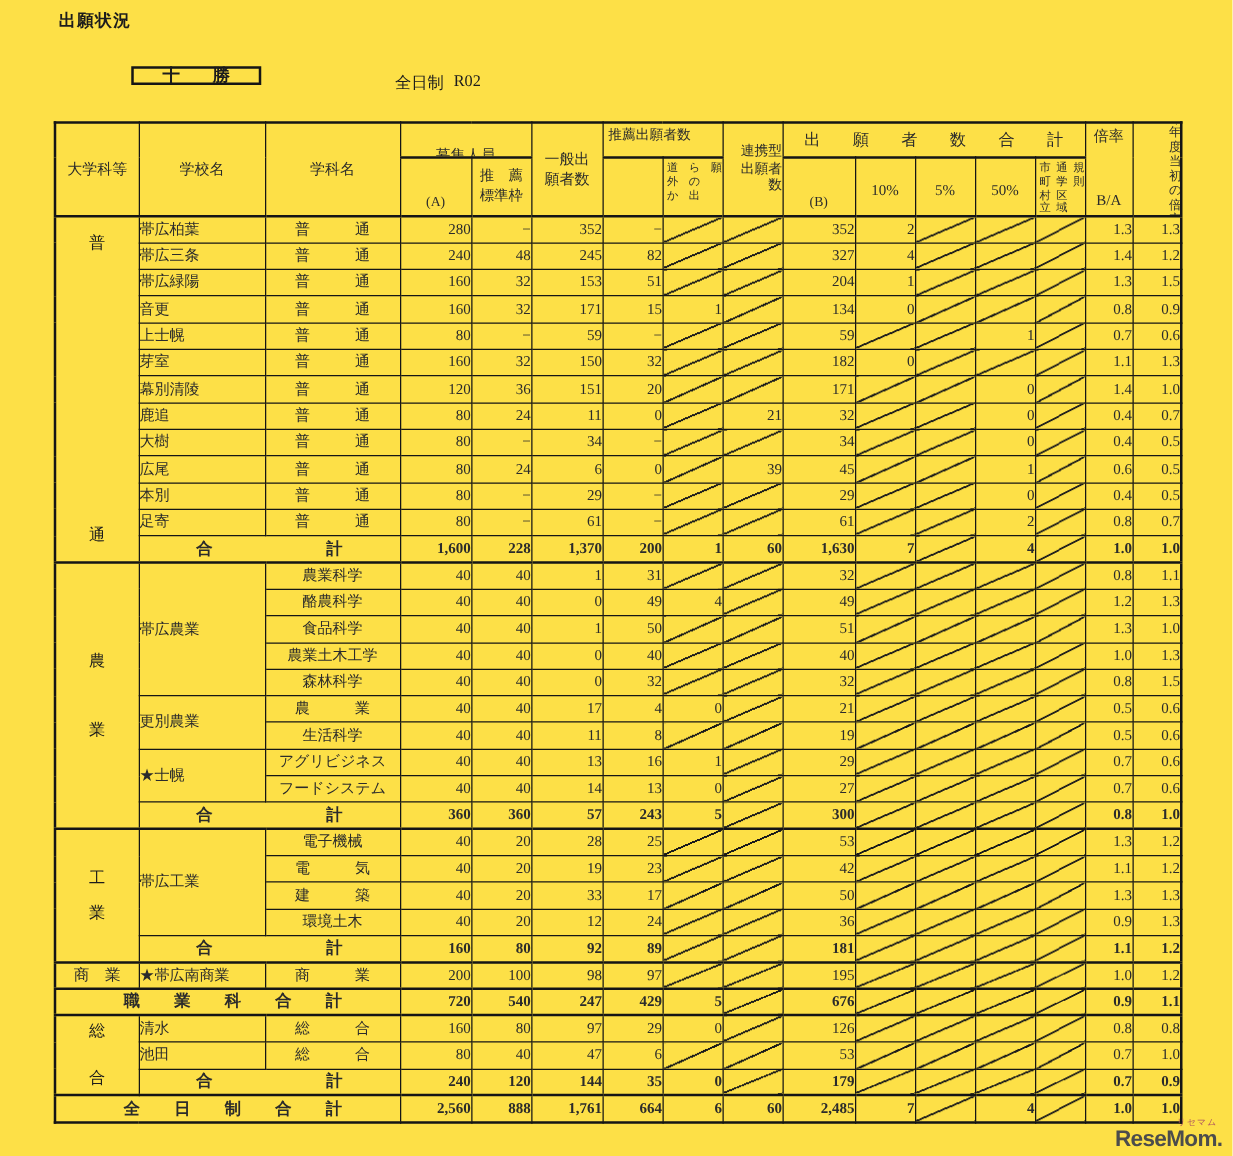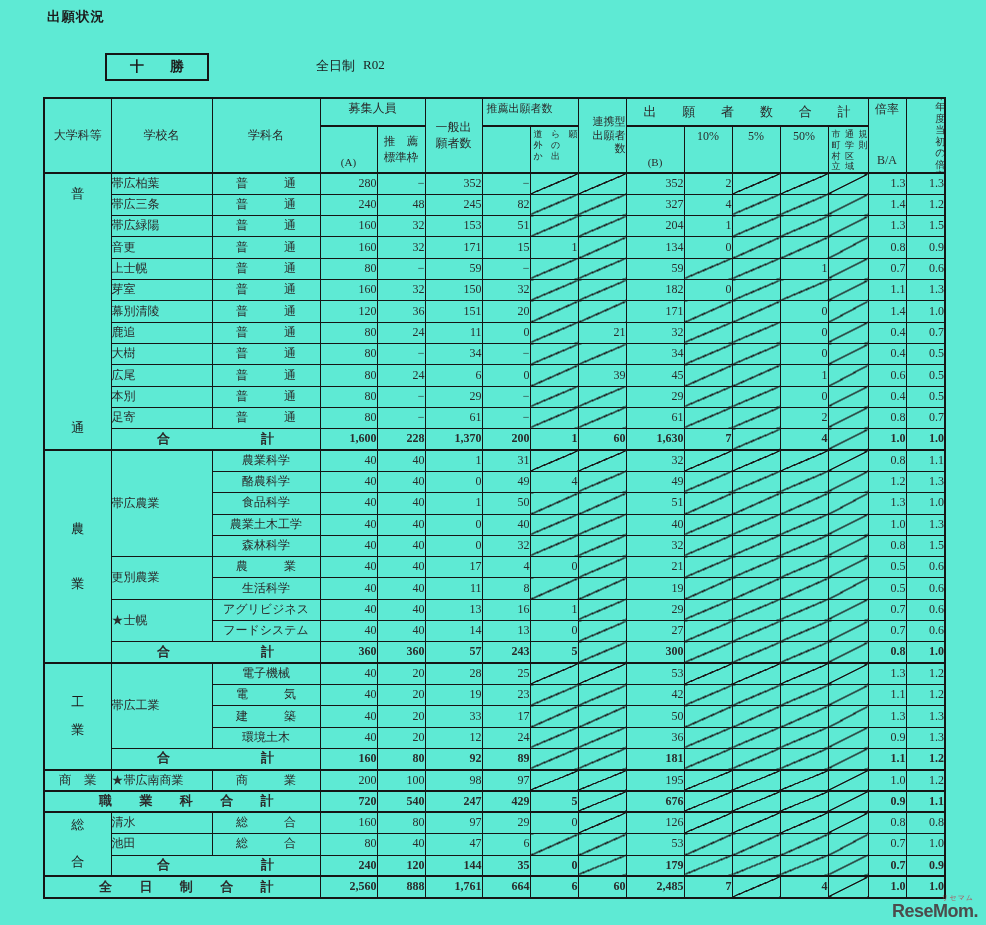--- a/index.html
+++ b/index.html
@@ -1,22 +1,22 @@
 <!DOCTYPE html>
 <html><head>
 <meta charset="utf-8">
 <style>
   * { box-sizing: border-box; }
   html,body { margin:0; padding:0; background:#fff; }
   body { width:986px; height:925px; font-family:"Liberation Serif","DejaVu Serif",serif; color:#2b2b2b; }
-  .page { position:relative; width:986px; height:925px; background:#5eead4; overflow:hidden; }
+  .page { position:relative; width:986px; height:925px; background:#fde047; overflow:hidden; }
 
   .title { position:absolute; left:47px; top:8px; font-size:13.5px; font-weight:bold; letter-spacing:1px; color:#1c1c1c; }
 
-  .region-box { position:absolute; left:105px; top:53px; width:104px; height:28px; border:2px solid #151515;
+  .region-box { position:absolute; left:105px; top:53px; width:104px; height:15px; border:2px solid #151515;
                 display:flex; align-items:center; justify-content:center; font-size:14px; font-weight:600;
                 letter-spacing:6px; text-indent:6px; color:#1c1c1c; }
   .system-label { position:absolute; left:316px; top:57px; font-size:13px; color:#1c1c1c; display:flex; gap:8px; }
 
   table.apps { position:absolute; left:43px; top:97px; border-collapse:collapse; table-layout:fixed; }
   table.apps { border:2px solid #151515; }
   table.apps td { border:1px solid #151515; padding:0; font-size:12px; vertical-align:middle; overflow:hidden;
                   line-height:1.15; color:#2b2b2b; }
   thead td { color:#1c1c1c; }
   thead tr.hr1 { height:28px; }
@@ -38,21 +38,21 @@
   .tlabel { justify-content:space-around; font-size:13px; }
   .glabel { justify-content:space-between; padding:0 46px 0 54px; font-size:13px; }
 
   .catv { flex-direction:column; font-size:13px; color:#1c1c1c; }
   .cat-futsu { justify-content:space-between; padding:13px 0; }
   .cat-nogyo { justify-content:center; gap:40px; }
   .cat-kogyo { justify-content:center; gap:13px; }
   .cat-sogo  { justify-content:space-between; padding:5px 0; }
   .cat-h { font-size:12.5px; }
 
-  .htop { align-items:flex-start; padding-top:3px; }
+  .htop { align-items:flex-start; padding-top:19px; }
   .hbottom { align-items:flex-end; padding-bottom:3px; font-size:11px; }
   .hsmall { font-size:9px; line-height:1.2; align-items:flex-start; justify-content:flex-start;
             padding:2px 0 0 3px; text-align:left; flex-direction:row; }
   .hmed { font-size:11px; line-height:1.25; flex-direction:column; align-items:flex-end; padding-left:4px; }
   .hlines { flex-direction:column; line-height:1.3; }
   .hwaku { flex-direction:column; font-size:11.5px; line-height:1.35; }
   .hspread { justify-content:space-around; font-size:13px; padding:0 4px; }
   .hratio { flex-direction:column; justify-content:space-between; padding:4px 0; font-size:12px; }
   .hprev { flex-direction:column; font-size:10px; line-height:1.15;padding-left:30px; }
   .hsuisen { font-size:11px; align-items:flex-start; justify-content:flex-start; padding:3px 0 0 4px; }

